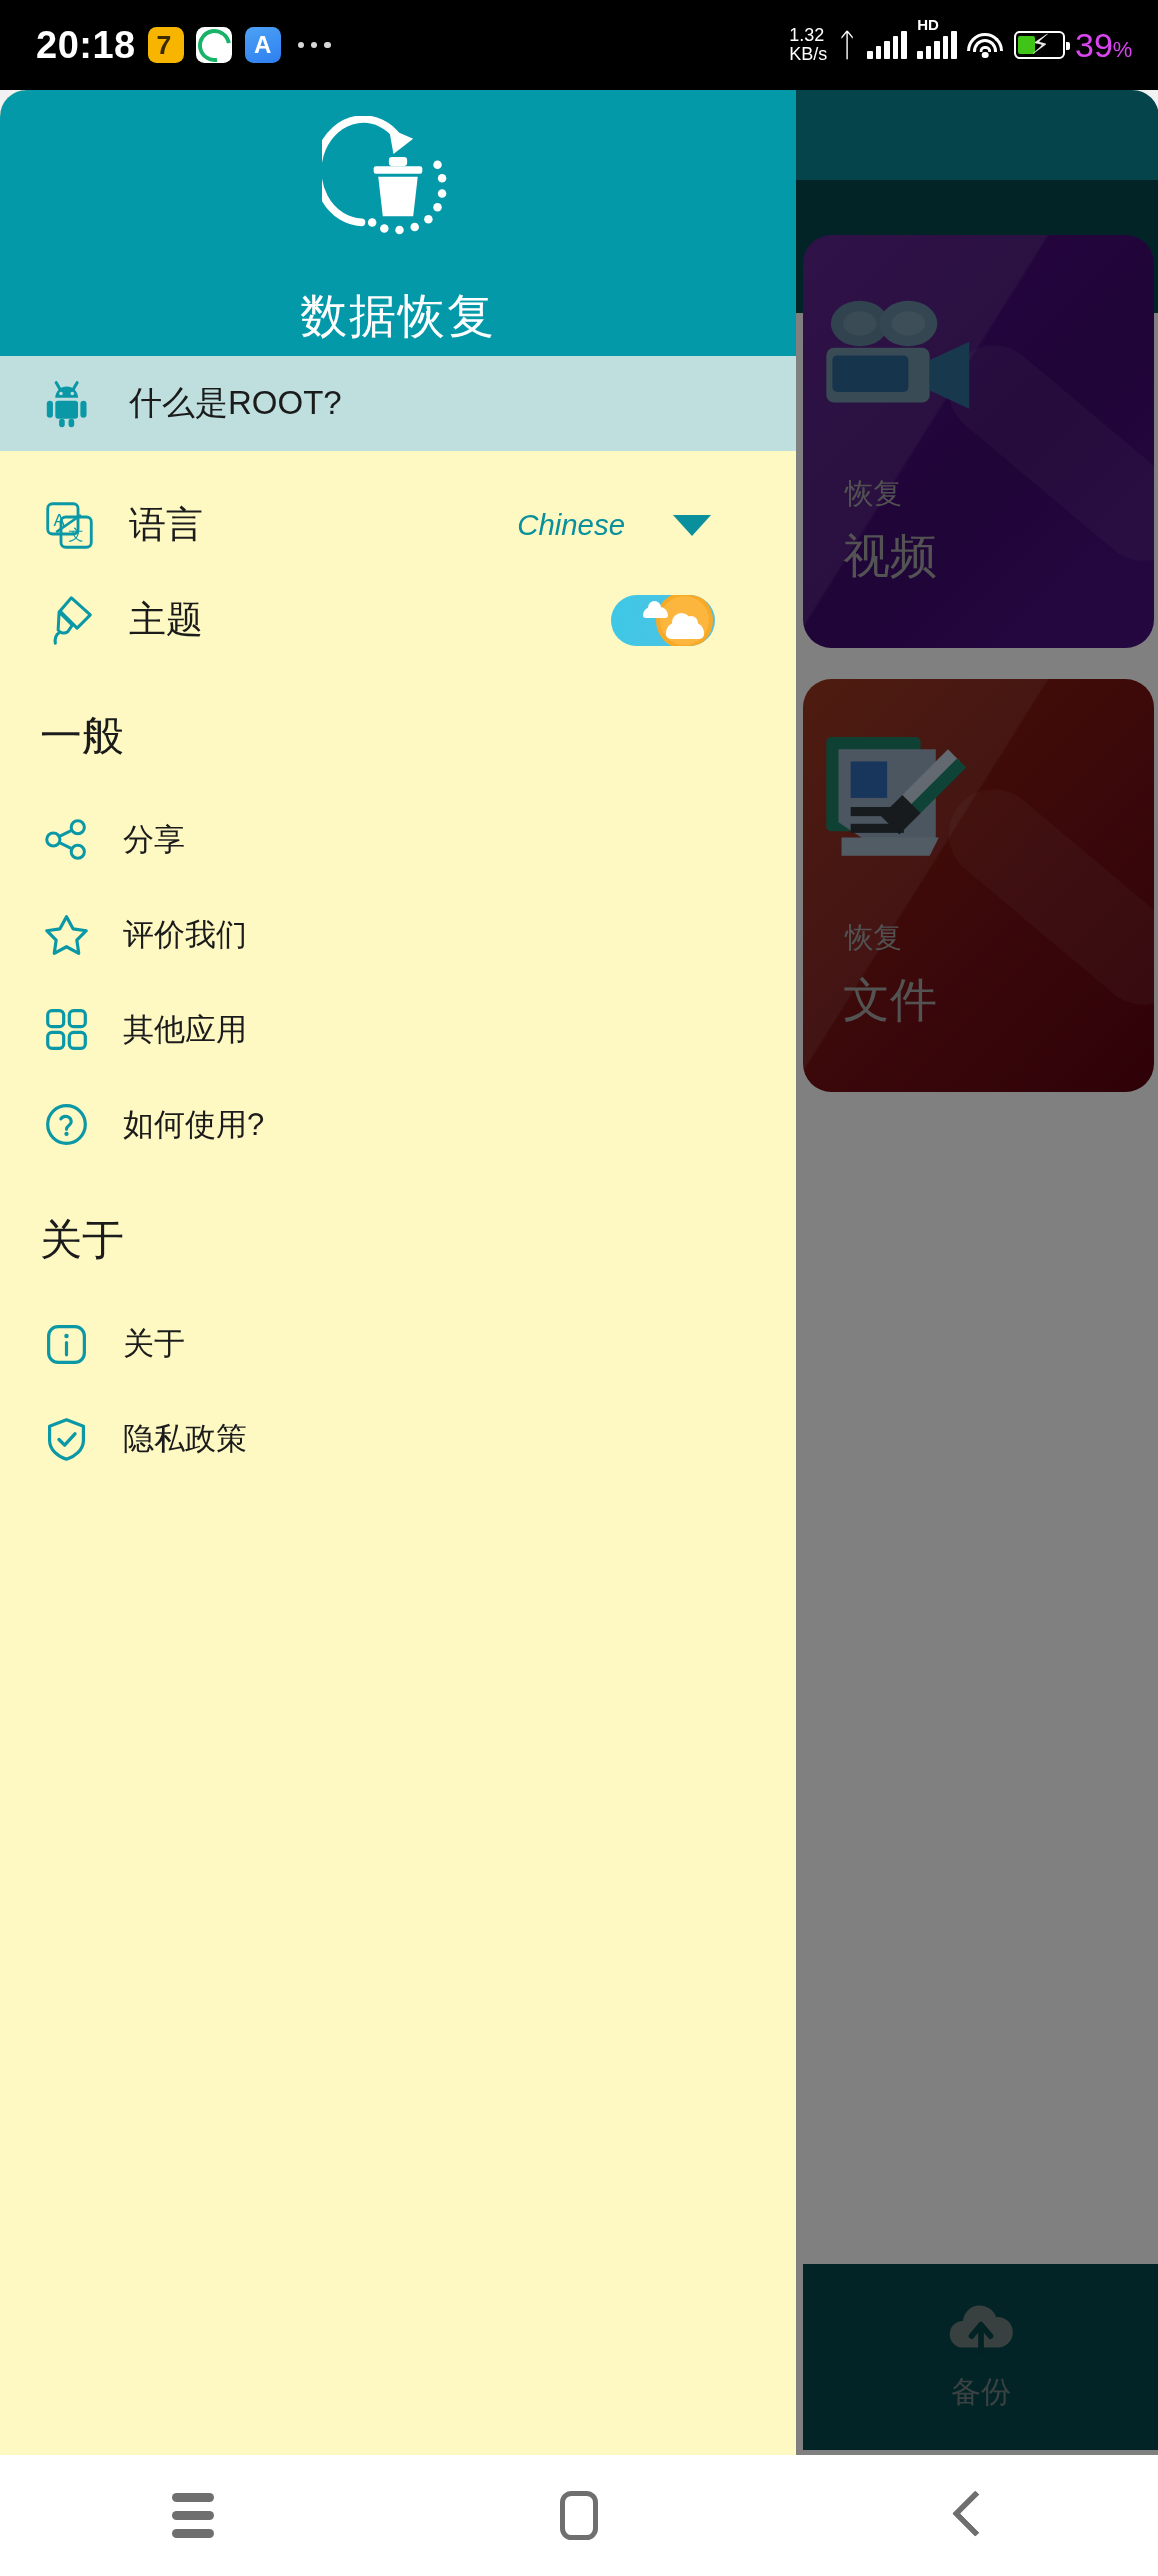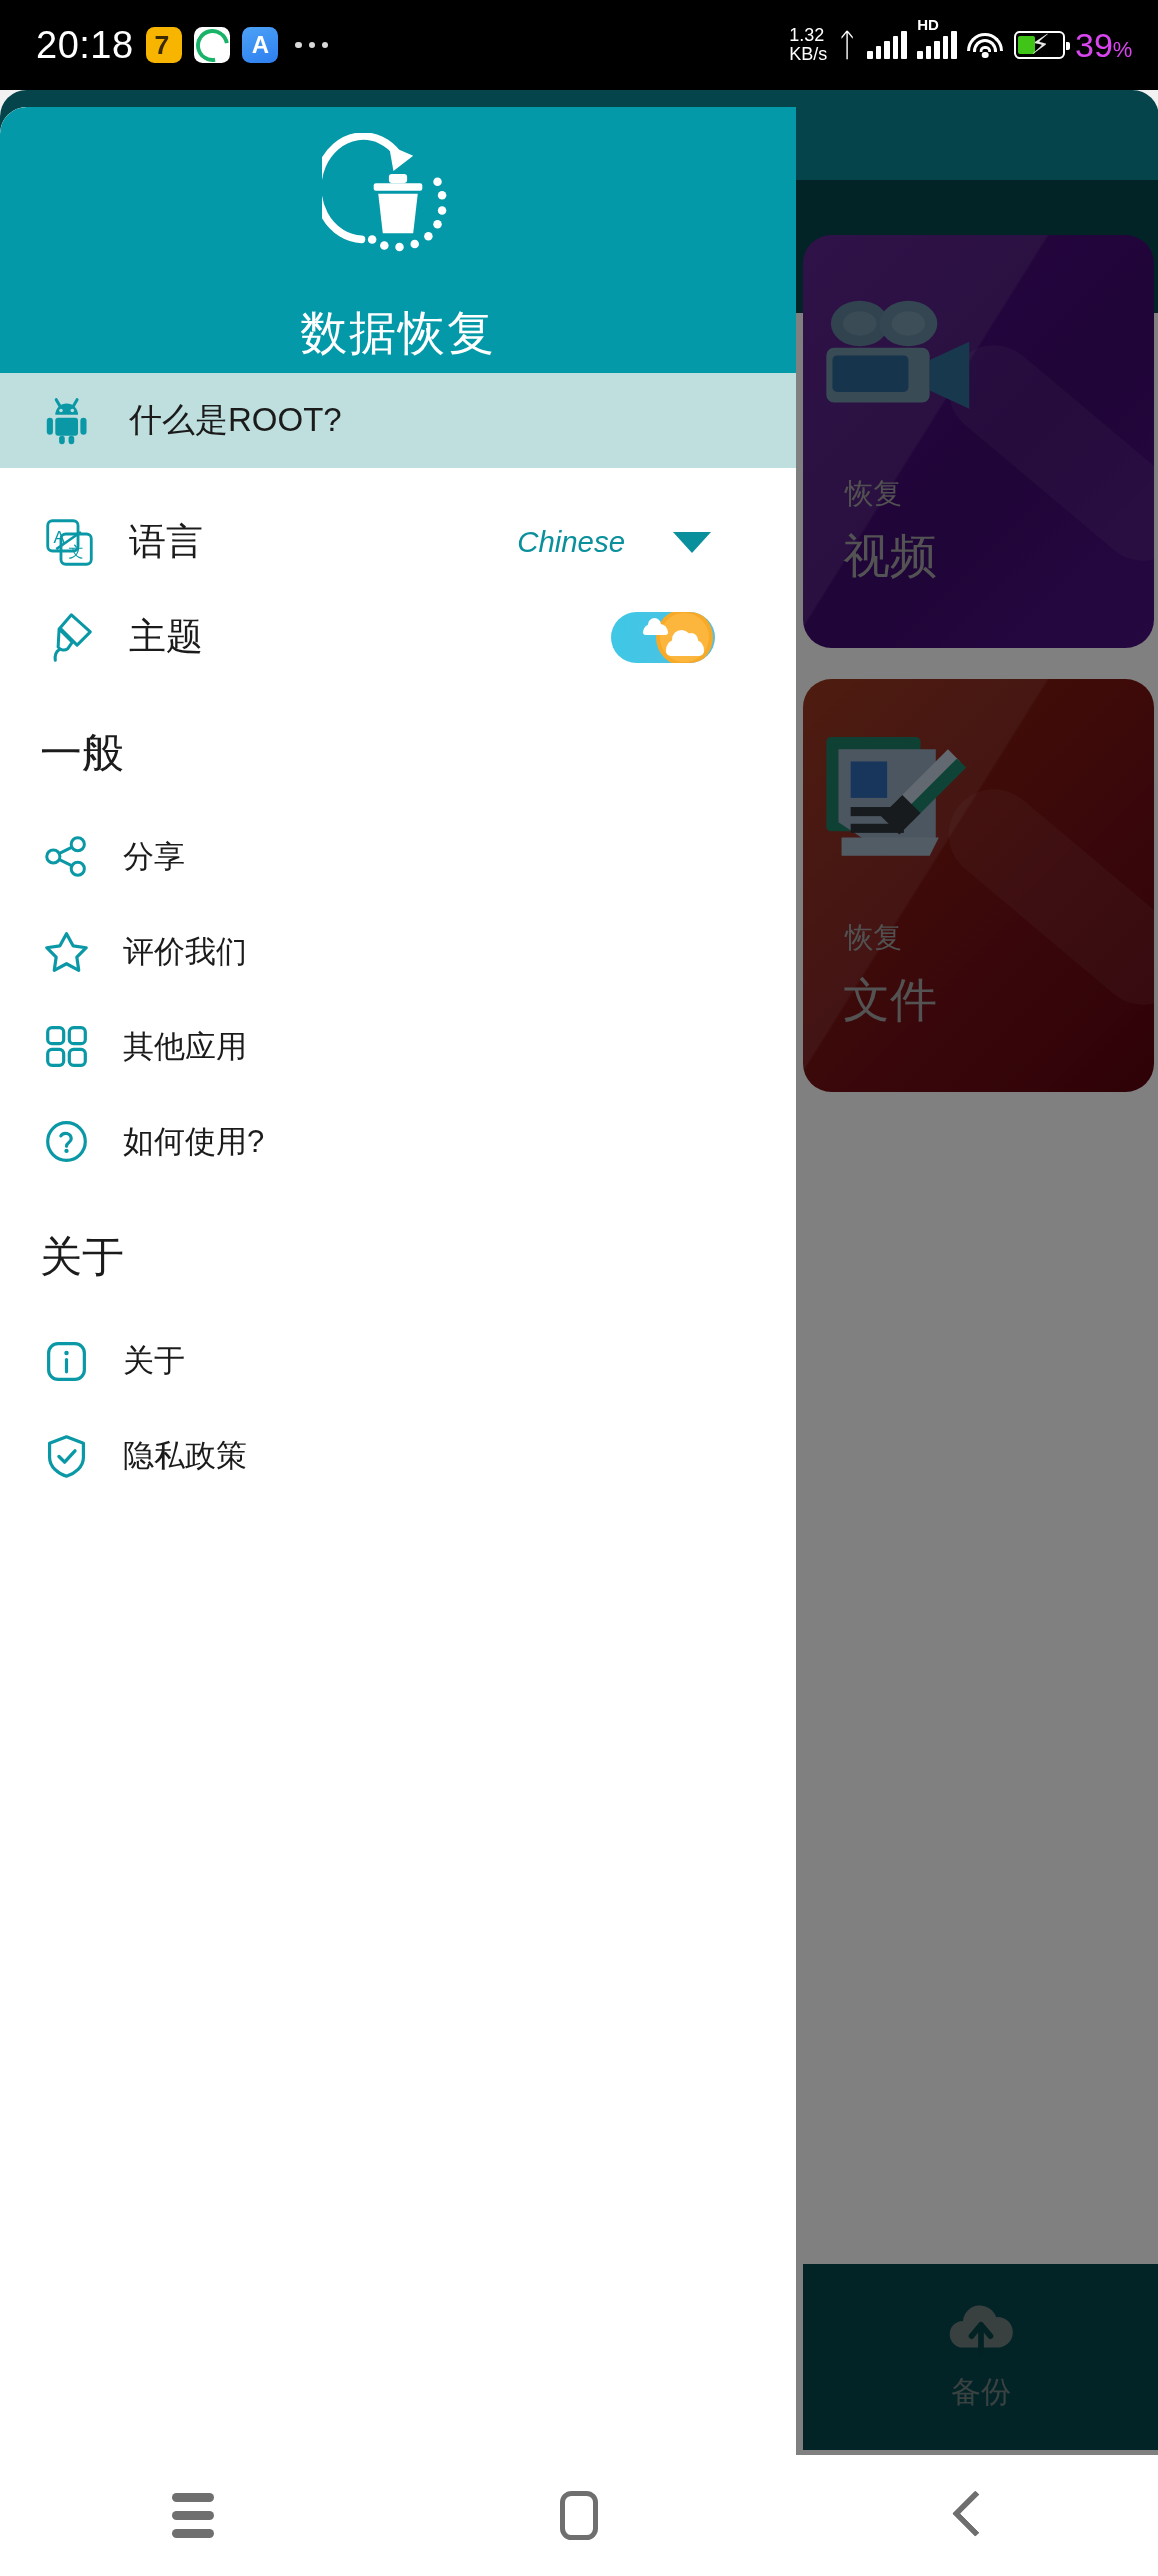--- a/index.html
+++ b/index.html
@@ -11,21 +11,21 @@
   #screen{ position:relative; width:1159px; height:2576px; background:#000; }
 
   
   .statusbar{
     position:absolute; left:0; top:0; width:1159px; height:90px;
     background:#000; color:#fff;
     display:flex; align-items:center; justify-content:space-between;
     padding:0 26.6px 0 36px;
   }
   .sb-left{ display:flex; align-items:center; gap:12.3px; }
-  .sb-clock{ font-size:38px; letter-spacing:0.5px; color:#fff; }
+  .sb-clock{ font-size:38px; letter-spacing:0.5px; color:#fff;font-weight:bold; }
   .sb-appicon{ width:36px; height:36px; border-radius:8.5px; display:block; position:relative; }
   .ic-cat{ background:#f7b500; }
   .ic-cat::before{ content:"7"; position:absolute; left:8.5px; top:2.8px; font-size:26.6px;
      font-weight:bold; color:#3a2a00; }
   .ic-green{ background:#fff; display:flex; align-items:center; justify-content:center; }
   .ic-green::before{ content:""; width:25px; height:25px; border-radius:50%;
      border:4.7px solid #18b368; border-right-color:transparent; transform:rotate(35deg); }
   .ic-blue{ background:linear-gradient(160deg,#4da2f5,#2d7ff0); display:flex;
      align-items:center; justify-content:center; color:#fff; font-size:24px; font-weight:bold; }
   .ic-blue::before{ content:"A"; }
@@ -88,21 +88,21 @@
   .bottombar{ position:absolute; left:803px; top:2174px; width:356px; height:186px;
      background:#04444a; display:flex; flex-direction:column; align-items:center;
      justify-content:center; gap:15px; }
   .bb-label{ font-size:30px; color:#6e7d7c; }
 
   .scrim{ position:absolute; left:796px; top:90px; width:363px; height:2365px;
      background:rgba(0,0,0,0.47); }
 
   
   .drawer{ position:absolute; left:0; top:90px; width:796px; height:2365px;
-     background:#ffffff; border-radius:26.6px 0 0 0; overflow:hidden;margin-top:17px; }
+     background:#fef9c3; border-radius:26.6px 0 0 0; overflow:hidden; }
 
   .dw-header{ width:100%; height:266px; background:#0399a8;
      border-radius:26.6px 0 0 0; display:flex; flex-direction:column;
      align-items:center; justify-content:center; padding-top:17px; }
   .dw-logo{ width:152px; height:152px; }
   .dw-title{ font-size:47px; color:#ffffff; margin-top:17px; letter-spacing:1.9px; }
 
   .root-row{ width:100%; height:95px; background:#bfdfdf;
      display:flex; align-items:center; padding-left:43px; gap:33px; }
   .root-label{ font-size:33px; color:#1b1b1b; }

